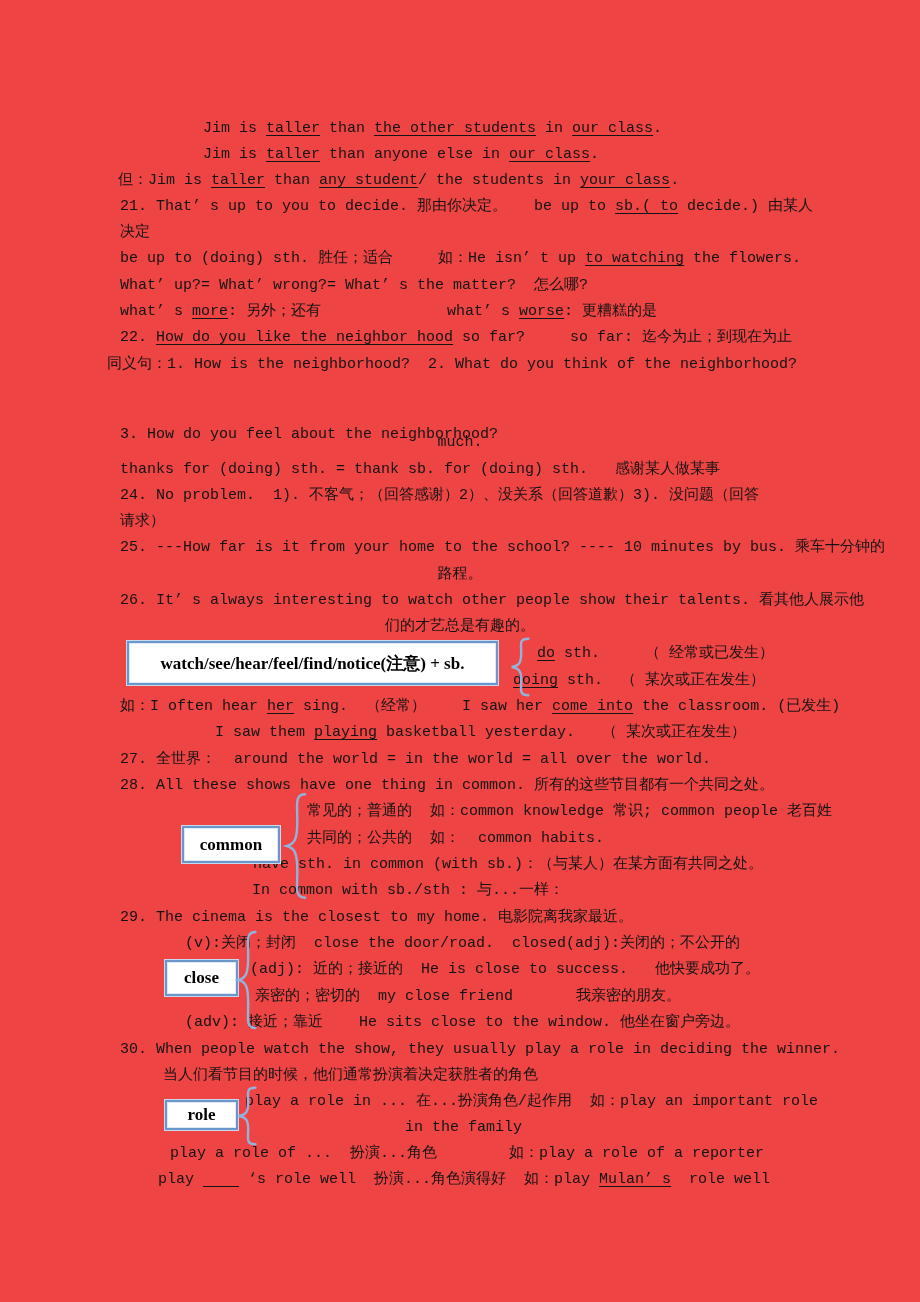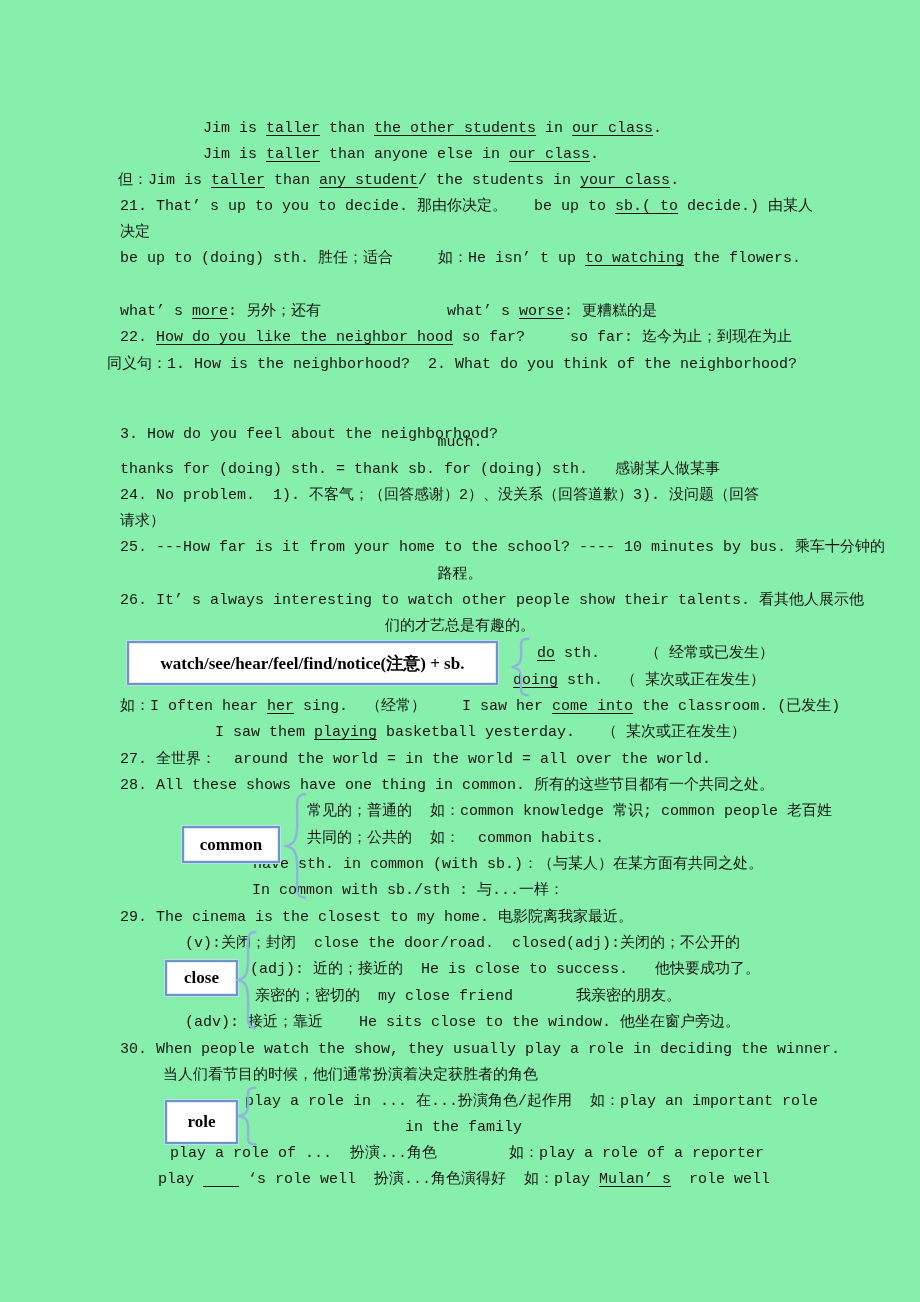--- a/index.html
+++ b/index.html
@@ -32,27 +32,28 @@
     display:flex;align-items:center;justify-content:center;
     font-family:"Liberation Serif","DejaVu Serif",serif;
     font-weight:bold;
     color:#000000;
   }
   .brace{position:absolute;overflow:visible;}
 </style>
 </head>
 <body>
 
-<div class="page" style="width: 920px; height: 1302px; background: #86efac; color: rgb(20, 20, 20);">
+<div class="page" style="width: 920px; height: 1302px; background: #ef4444; color: rgb(20, 20, 20);">
     <div class="line" style="left: 203px; top: 116px;"><span>Jim is </span><span class="u">taller</span><span> than </span><span class="u">the other students</span><span> in </span><span class="u">our class</span><span>.</span></div>
     <div class="line" style="left: 203px; top: 142px;"><span>Jim is </span><span class="u">taller</span><span> than anyone else in </span><span class="u">our class</span><span>.</span></div>
     <div class="line" style="left: 118px; top: 168px;"><span>但：Jim is </span><span class="u">taller</span><span> than </span><span class="u">any student</span><span>/ the students in </span><span class="u">your class</span><span>.</span></div>
     <div class="line" style="left: 120px; top: 194px;"><span>21. That’ s up to you to decide. 那由你决定。   be up to </span><span class="u">sb.( to</span><span> decide.) 由某人</span></div>
     <div class="line" style="left: 120px; top: 220px;"><span>决定</span></div>
     <div class="line" style="left: 120px; top: 246px;"><span>be up to (doing) sth. 胜任；适合     如：He isn’ t up </span><span class="u">to watching</span><span> the flowers.</span></div>
+    <div class="line" style="left: 120px; top: 273px;"><span>What’ up?= What’ wrong?= What’ s the matter?  怎么哪?</span></div>
     <div class="line" style="left: 120px; top: 299px;"><span>what’ s </span><span class="u">more</span><span>: 另外；还有              what’ s </span><span class="u">worse</span><span>: 更糟糕的是</span></div>
     <div class="line" style="left: 120px; top: 325px;"><span>22. </span><span class="u">How do you like the neighbor hood</span><span> so far?     so far: 迄今为止；到现在为止</span></div>
     <div class="line" style="left: 107px; top: 352px;"><span>同义句：1. How is the neighborhood?  2. What do you think of the neighborhood?</span></div>
     <div class="line" style="left: 120px; top: 378px; margin-top: 44px;"><span>3. How do you feel about the neighborhood?</span></div>
     <div class="line center" style="top: 430px;"><span>much.</span></div>
     <div class="line" style="left: 120px; top: 457px;"><span>thanks for (doing) sth. = thank sb. for (doing) sth.   感谢某人做某事</span></div>
     <div class="line" style="left: 120px; top: 483px;"><span>24. No problem.  1). 不客气；（回答感谢）2）、没关系（回答道歉）3). 没问题（回答</span></div>
     <div class="line" style="left: 120px; top: 509px;"><span>请求）</span></div>
     <div class="line" style="left: 120px; top: 535px;"><span>25. ---How far is it from your home to the school? ---- 10 minutes by bus. 乘车十分钟的</span></div>
     <div class="line center" style="top: 562px;"><span>路程。</span></div>
@@ -81,21 +82,21 @@
     <div class="line" style="left: 158px; top: 1167px;"><span>play </span><span class="u">    </span><span> ‘s role well  扮演...角色演得好  如：play </span><span class="u">Mulan’ s</span><span>  role well</span></div>
     <div class="term-box" style="left: 127px; top: 641px; width: 371px; height: 44px; font-size: 17px; border-color: rgb(107, 150, 201);">
       <span>watch/see/hear/feel/find/notice(注意) + sb.</span>
     </div>
     <div class="term-box" style="left: 182px; top: 826px; width: 98px; height: 37px; font-size: 17px; border-color: rgb(107, 150, 201);">
       <span>common</span>
     </div>
     <div class="term-box" style="left: 165px; top: 960px; width: 73px; height: 36px; font-size: 17px; border-color: rgb(107, 150, 201);">
       <span>close</span>
     </div>
-    <div class="term-box" style="left: 165px; top: 1100px; width: 73px; height: 44px; font-size: 17px; border-color: rgb(107, 150, 201);">
+    <div class="term-box" style="left: 165px; top: 1100px; width: 73px; height: 30px; font-size: 17px; border-color: rgb(107, 150, 201);">
       <span>role</span>
     </div>
     <svg viewBox="0 0 20 100" preserveAspectRatio="none" class="brace" style="left: 508px; top: 637px; width: 24px; height: 60px;">
       <path d="M17 3 C9 3 11 12 11 27 C11 44 9 48 3 50 C9 52 11 56 11 73 C11 88 9 97 17 97" fill="none" stroke="#90b4dd" stroke-width="2.4" stroke-linecap="round" vector-effect="non-scaling-stroke"></path>
     </svg>
     <svg viewBox="0 0 20 100" preserveAspectRatio="none" class="brace" style="left: 283px; top: 791px; width: 26px; height: 110px;">
       <path d="M17 3 C9 3 11 12 11 27 C11 44 9 48 3 50 C9 52 11 56 11 73 C11 88 9 97 17 97" fill="none" stroke="#90b4dd" stroke-width="2.4" stroke-linecap="round" vector-effect="non-scaling-stroke"></path>
     </svg>
     <svg viewBox="0 0 20 100" preserveAspectRatio="none" class="brace" style="left: 235px; top: 929px; width: 24px; height: 102px;">
       <path d="M17 3 C9 3 11 12 11 27 C11 44 9 48 3 50 C9 52 11 56 11 73 C11 88 9 97 17 97" fill="none" stroke="#90b4dd" stroke-width="2.4" stroke-linecap="round" vector-effect="non-scaling-stroke"></path>

